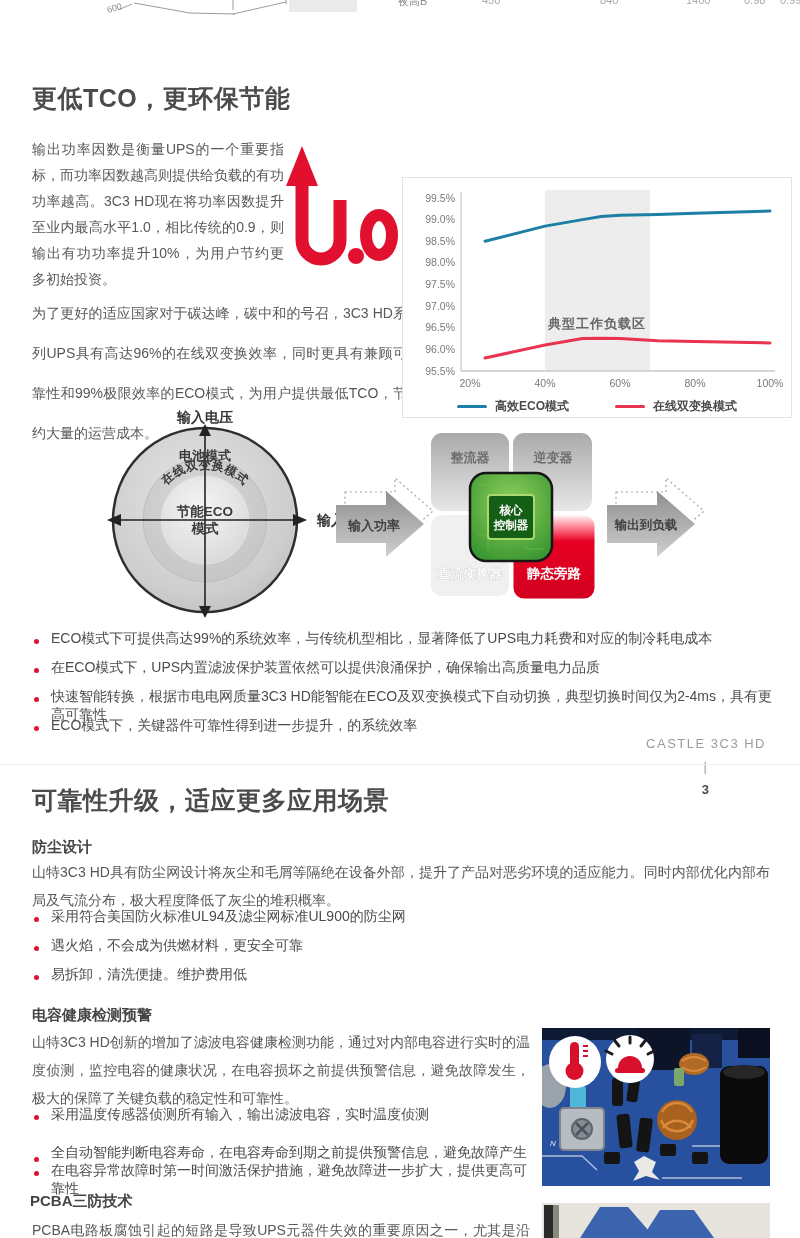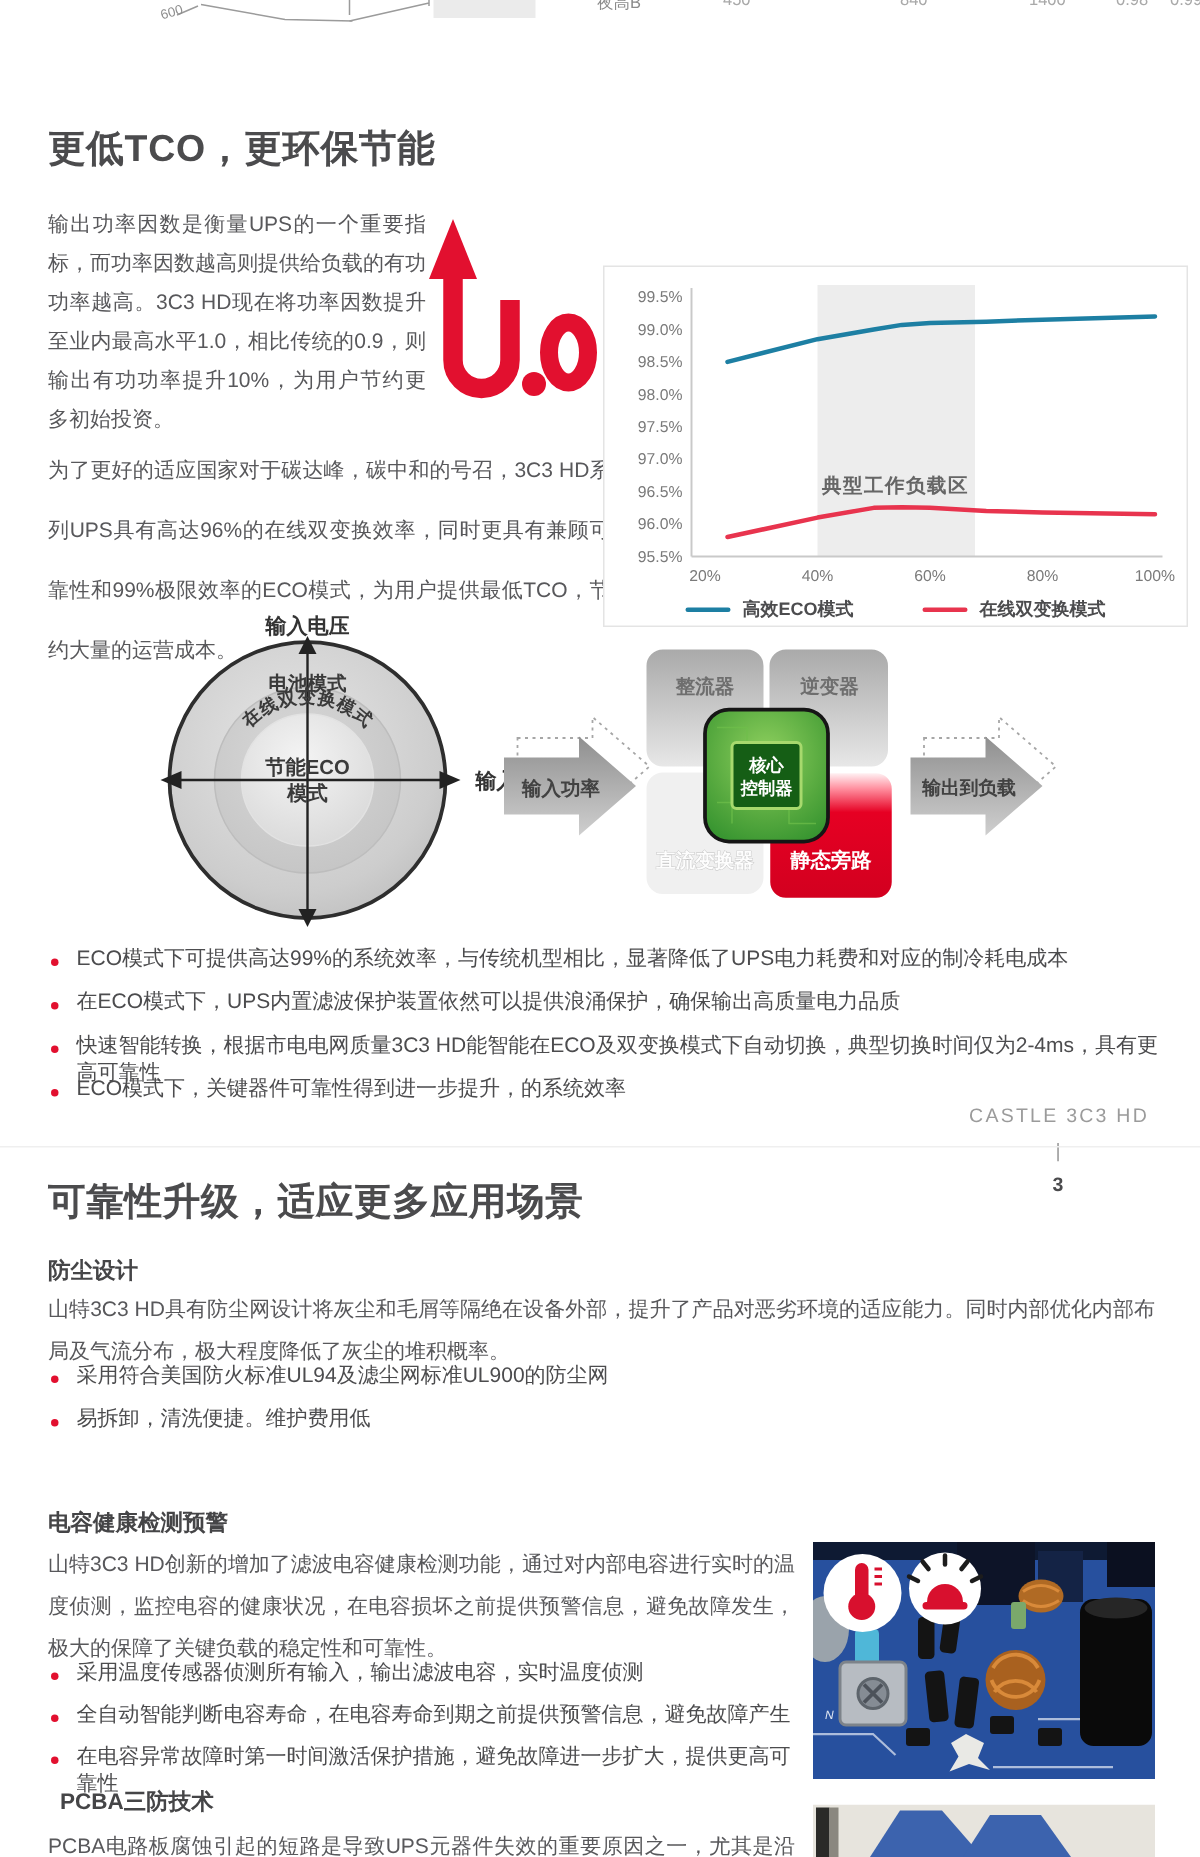--- a/index.html
+++ b/index.html
@@ -221,32 +221,36 @@
 
   <div class="abs sub-title" style="left:32px;top:838px;">防尘设计</div>
   <div class="abs para" style="left:32px;top:858px;width:738px;line-height:28px;">山特3C3 HD具有防尘网设计将灰尘和毛屑等隔绝在设备外部，提升了产品对恶劣环境的适应能力。同时内部优化内部布局及气流分布，极大程度降低了灰尘的堆积概率。</div>
   <div class="abs" style="left:32px;top:908px;width:738px;">
     <div class="bullet-row" style="height:29px;">
       <span class="dot"></span>
       <span>采用符合美国防火标准UL94及滤尘网标准UL900的防尘网</span>
     </div>
     <div class="bullet-row" style="height:29px;">
       <span class="dot"></span>
+      <span>遇火焰，不会成为供燃材料，更安全可靠</span>
+    </div>
+    <div class="bullet-row" style="height:29px;">
+      <span class="dot"></span>
       <span>易拆卸，清洗便捷。维护费用低</span>
     </div>
   </div>
 
   <div class="abs sub-title" style="left:32px;top:1006px;">电容健康检测预警</div>
   <div class="abs para" style="left:32px;top:1028px;width:498px;line-height:28px;">山特3C3  HD创新的增加了滤波电容健康检测功能，通过对内部电容进行实时的温度侦测，监控电容的健康状况，在电容损坏之前提供预警信息，避免故障发生，极大的保障了关键负载的稳定性和可靠性。</div>
   <div class="abs" style="left:32px;top:1106px;width:505px;">
     <div class="bullet-row" style="height:28px;">
       <span class="dot"></span>
       <span>采用温度传感器侦测所有输入，输出滤波电容，实时温度侦测</span>
     </div>
-    <div class="bullet-row" style="height:28px;">
+    <div class="bullet-row" style="height:28px;align-items:flex-end;">
       <span class="dot"></span>
       <span>全自动智能判断电容寿命，在电容寿命到期之前提供预警信息，避免故障产生</span>
     </div>
     <div class="bullet-row" style="height:28px;">
       <span class="dot"></span>
       <span>在电容异常故障时第一时间激活保护措施，避免故障进一步扩大，提供更高可靠性</span>
     </div>
   </div>
 
   <svg class="abs" style="left:542px;top:1028px;width:228px;height:158px;" viewBox="0 0 228 158">
@@ -301,21 +305,21 @@
       <g stroke="#1c1c1c" stroke-width="3" stroke-linecap="round">
         <line x1="88" y1="15" x2="88" y2="9"></line>
         <line x1="77" y1="18" x2="73" y2="13"></line>
         <line x1="99" y1="18" x2="103" y2="13"></line>
         <line x1="70" y1="26" x2="64" y2="23"></line>
         <line x1="106" y1="26" x2="112" y2="23"></line>
       </g>
     </g>
   </svg>
 
-  <div class="abs sub-title" style="left:40px;top:1192px;">PCBA三防技术</div>
+  <div class="abs sub-title" style="left:30px;top:1192px;">PCBA三防技术</div>
   <div class="abs para" style="left:32px;top:1216px;width:498px;line-height:28px;">PCBA电路板腐蚀引起的短路是导致UPS元器件失效的重要原因之一，尤其是沿海城</div>
 
   <svg class="abs" style="left:542px;top:1203px;width:228px;height:35px;" viewBox="0 0 228 35">
     <rect x="0" y="0" width="228" height="35" fill="#e7e4dd"></rect>
     <rect x="2" y="2" width="9" height="33" fill="#2a2a28"></rect>
     <rect x="11" y="2" width="6" height="33" fill="#8a877f"></rect>
     <polygon points="58,4 86,4 113,35 38,35" fill="#3c63ae"></polygon>
     <polygon points="118,7 152,7 172,35 100,35" fill="#3c63ae"></polygon>
   </svg>
 

